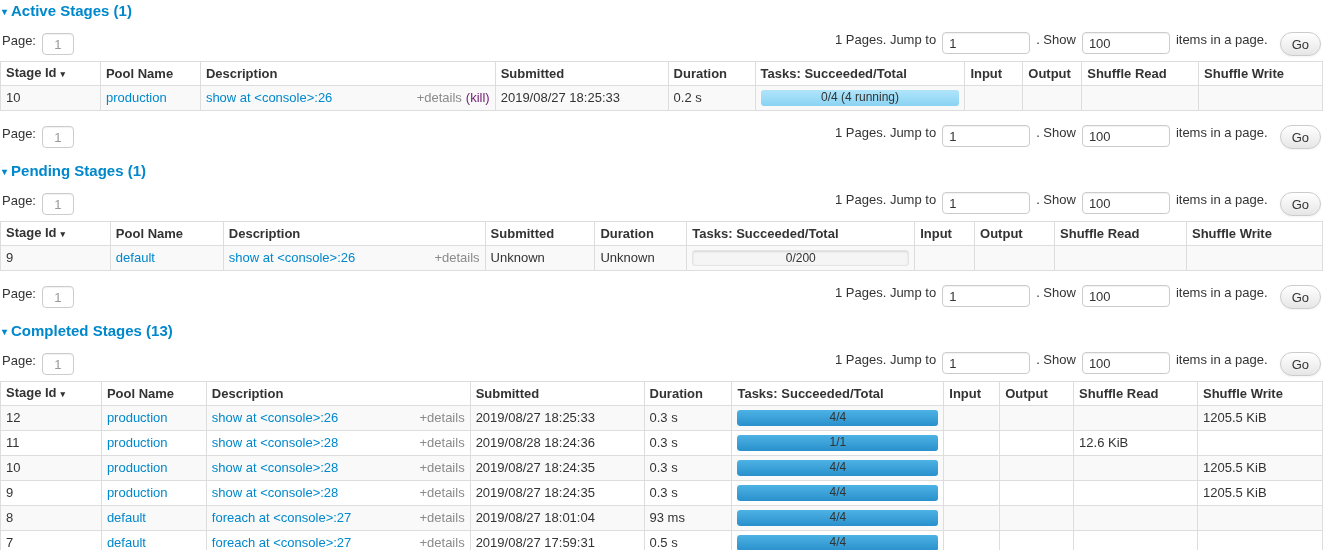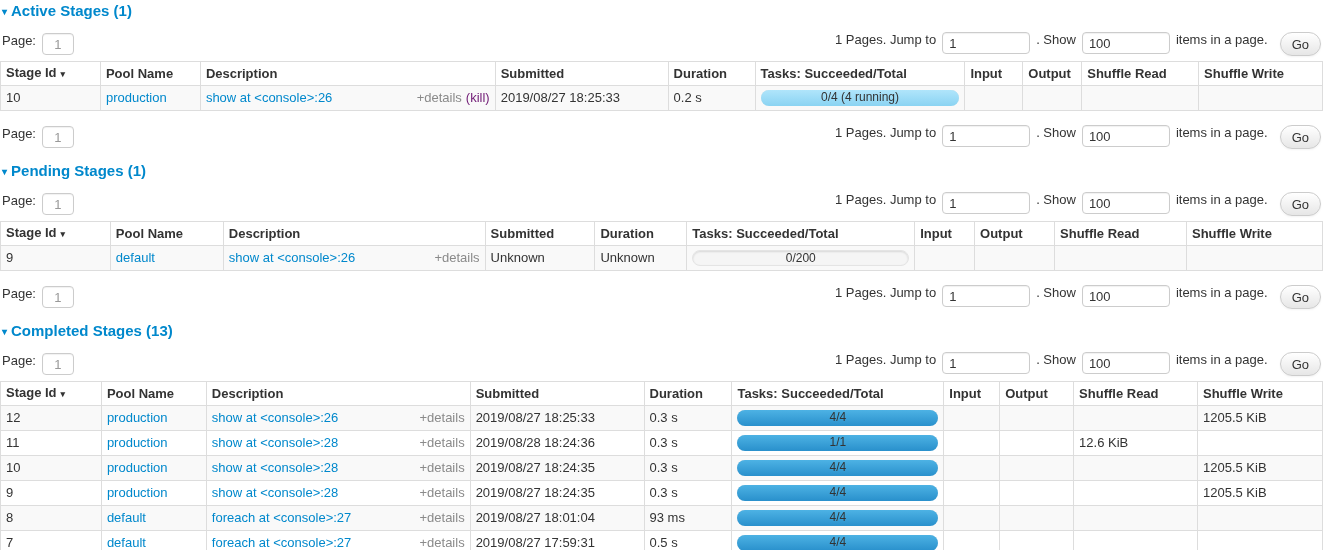--- a/index.html
+++ b/index.html
@@ -45,21 +45,21 @@
     overflow:hidden; white-space:nowrap;
   }
   .stage-table th { font-weight:bold; background:#fff; cursor:pointer; }
   .stage-table tbody tr:nth-child(odd) { background:#f9f9f9; }
   .sort-arrow { font-size:9px; margin-left:4px; color:#333; }
   a.blue-link { color:#0088cc; text-decoration:none; cursor:pointer; }
   .desc { display:flex; align-items:baseline; }
   .details-link { margin-left:auto; color:#8a8a8a; cursor:pointer; }
   .kill-link { margin-left:4px; color:#701a75; cursor:pointer; }
   .progress {
-    position:relative; height:16px; border-radius:8px; overflow:hidden;
+    position:relative; height:16px; border-radius:3px; overflow:hidden;
     background:#f5f5f5; box-shadow:inset 0 1px 2px rgba(0,0,0,.12);
   }
   .progress.pending { border:1px solid #e4e4e4; }
   .progress .bar { position:absolute; left:0; top:0; bottom:0; border-radius:3px 0 0 3px; }
   .progress.done .bar { background:linear-gradient(#4db2e4,#2990cc); }
   .progress.running .bar { background:linear-gradient(#b0e5fb,#8ad3f2); }
   .progress .plabel {
     position:relative; display:block; text-align:center;
     line-height:15px; font-size:12px; color:#333;
   }

